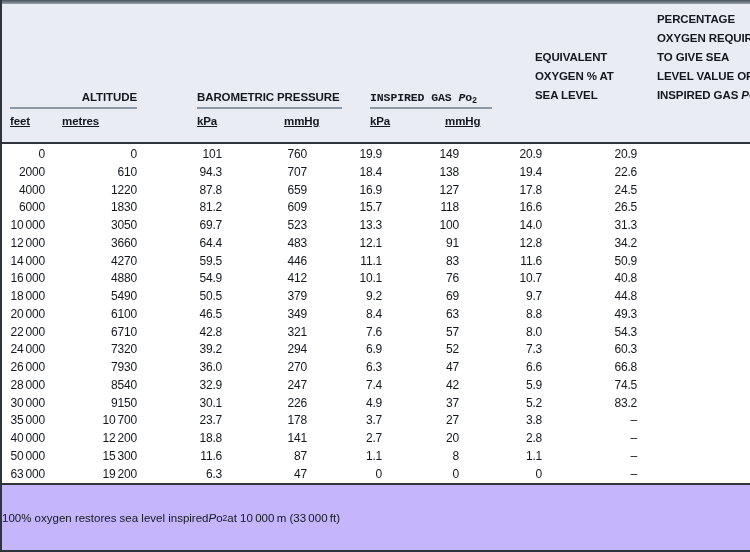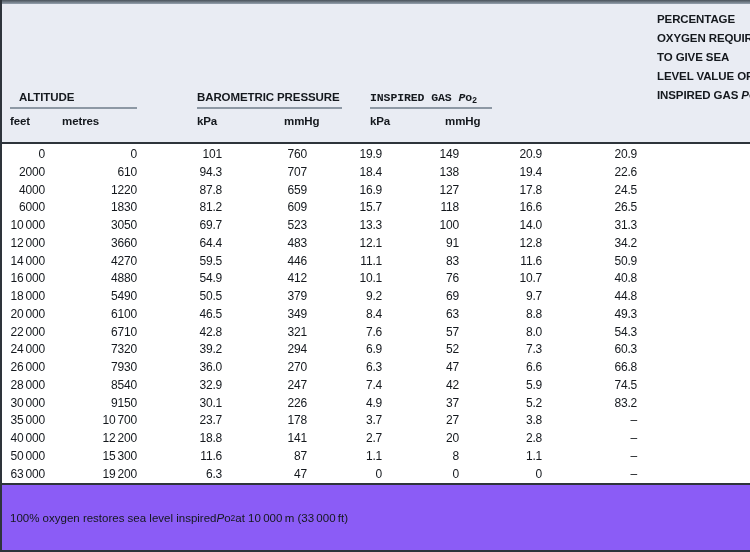--- a/index.html
+++ b/index.html
@@ -20,64 +20,69 @@
 
   
   .header {
     position: relative; height: 138px; flex: 0 0 auto;
     background: #e9ecf3;
     font-weight: bold; font-size: 11.5px; letter-spacing: -0.1px;
   }
   .hdr-abs { position: absolute; white-space: nowrap; }
   .grp-label { top: 86px; line-height: 15px; text-align: right; }
   .rule { position: absolute; top: 103px; height: 1.5px; background: #8d98a4; }
-  .units { top: 110px; line-height: 15px; }
+  .units { top: 110px; line-height: 15px; text-decoration: underline; }
   .multiline { line-height: 19px; }
   .eq-block { left: 533px; top: 44px; }
   .pct-block { left: 655px; top: 6px; width: 200px; }
-  .alt-center { left: 17px; width: 127px; text-align: left; }
+  .alt-center { left: 8px; width: 127px; text-align: right; }
   i { font-style: italic; }
   sub.s2 { font-size: 8.5px; vertical-align: -2px; line-height: 0; }
 
   
   .body-wrap { flex: 0 0 auto; background: #ffffff; padding-top: 2px; }
   table.data { border-collapse: collapse; table-layout: fixed; width: 748px; }
   table.data td {
     padding: 0 3px 0 0;
     font-size: 12px; line-height: 17.75px;
     text-align: right; white-space: nowrap;
     letter-spacing: -0.2px;
   }
   table.data td.filler { padding: 0; }
 
   
   .footer {
-    flex: 1 1 auto; background: #8b5cf6;
+    flex: 1 1 auto; background: #c4b5fd;
     display: flex; align-items: center;
-    padding-left: 8px;
+    padding-left: 0;
     font-size: 11.5px; white-space: nowrap;
   }
 </style>
 </head>
 <body>
 
 <div class="page">
   <div class="top-band"></div>
 
   <div class="header">
 
     <div class="hdr-abs grp-label alt-center">ALTITUDE</div>
     <div class="rule" style="left:8px; width:127px;"></div>
 
     <div class="hdr-abs grp-label" style="left:195px;">BAROMETRIC PRESSURE</div>
     <div class="rule" style="left:195px; width:145px;"></div>
 
     <div class="hdr-abs grp-label" style="left:368px;font-family:Liberation Mono, monospace;"><span>INSPIRED GAS </span><i>P</i><span>o</span><sub class="s2">2</sub></div>
     <div class="rule" style="left:368px; width:122px;"></div>
 
+    <div class="hdr-abs multiline eq-block">
+      <div>EQUIVALENT</div>
+      <div>OXYGEN % AT</div>
+      <div>SEA LEVEL</div>
+    </div>
 
     <div class="hdr-abs multiline pct-block">
       <div>PERCENTAGE</div>
       <div>OXYGEN REQUIRED</div>
       <div>TO GIVE SEA</div>
       <div>LEVEL VALUE OF</div>
       <div><span>INSPIRED GAS </span><i>P</i><span>o</span></div>
     </div>
 
     <div class="hdr-abs units" style="left:8px;">feet</div>

